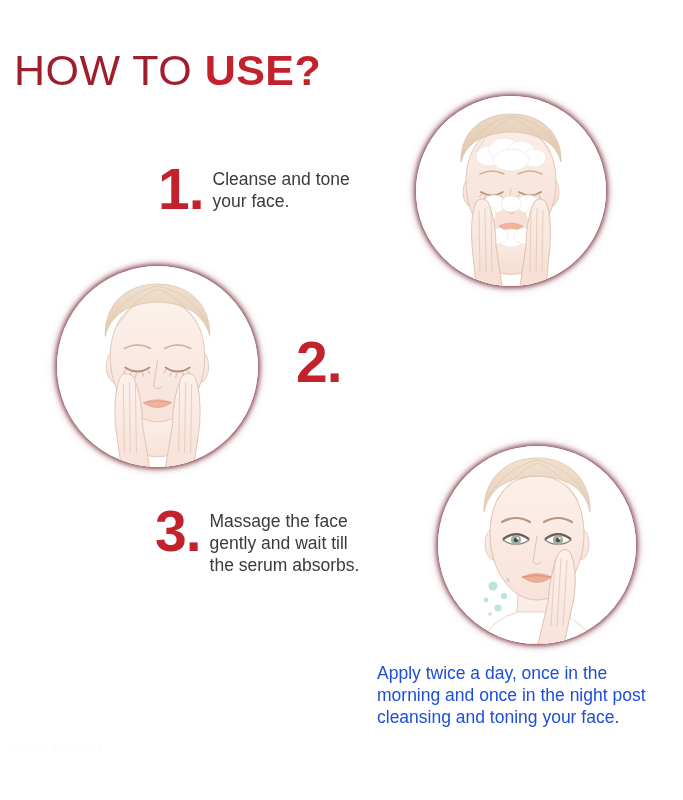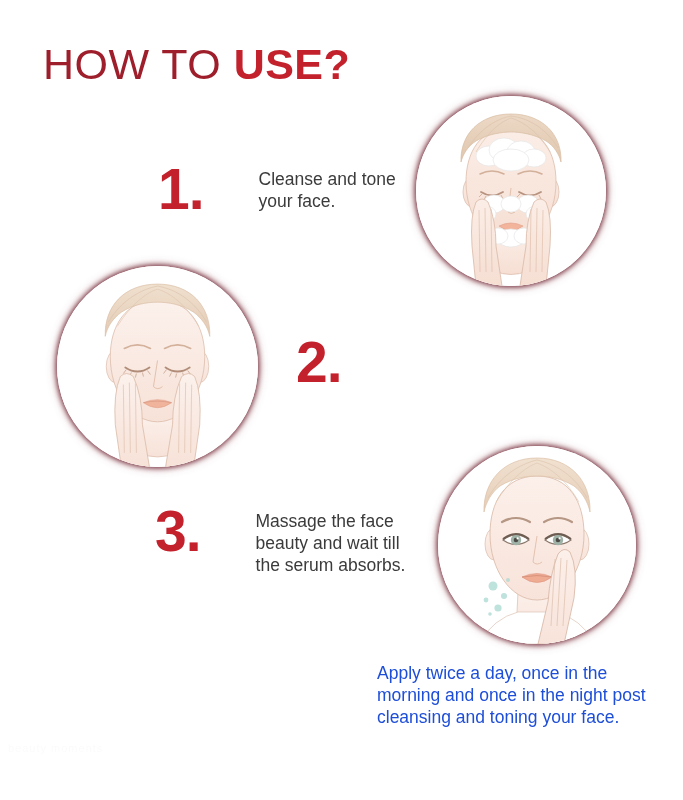--- a/index.html
+++ b/index.html
@@ -29,21 +29,21 @@
     color: #9e1f2b;
     font-size: 43px;
     font-family: "Liberation Sans", sans-serif;
   }
   .heading .bold {
     font-weight: bold;
     color: #c3212c;
     font-size: 43px;
     font-family: "Liberation Sans", sans-serif;
   }
-  #howto-heading { left: 14px; top: 40px; margin-left: 29px; }
+  #howto-heading { left: 14px; top: 46px; }
   #whento-heading { left: 14px; top: 655px; }
 
   
   .step {
     position: absolute;
     display: flex;
     align-items: flex-start;
   }
   .step-number {
     font-family: "Liberation Sans", sans-serif;
@@ -54,21 +54,20 @@
     margin-right: 9px;
     letter-spacing: -1px;
   }
   .step-text {
     font-family: "Liberation Sans", sans-serif;
     font-size: 17.5px;
     line-height: 1.27;
     color: #3b3b3b;
     padding-top: 5px;
     white-space: pre-line;
-    margin-left: 46px;
   }
 
   #step-1 { left: 158px; top: 163px; }
   #step-2 { left: 296px; top: 336px; }
   #step-3 { left: 155px; top: 505px; }
 
   #when-text {
     position: absolute;
     left: 349px;
     top: 662px;
@@ -243,21 +242,21 @@
     </svg>
   </div>
 
   <div class="step" id="step-2">
     <div class="step-number">2.</div>
   </div>
 
   <div class="step" id="step-3">
     <div class="step-number">3.</div>
     <div class="step-text">Massage the face
-beauty and wait till
+gently and wait till
 the serum absorbs.</div>
   </div>
 
   <div class="circle-photo" id="circle-3">
     <svg viewBox="0 0 198 198" xmlns="http://www.w3.org/2000/svg">
       <defs>
         <linearGradient id="skinC" x1="0" y1="0" x2="0" y2="1">
           <stop offset="0%" stop-color="#fcf0ea"></stop>
           <stop offset="100%" stop-color="#f8e3da"></stop>
         </linearGradient>

